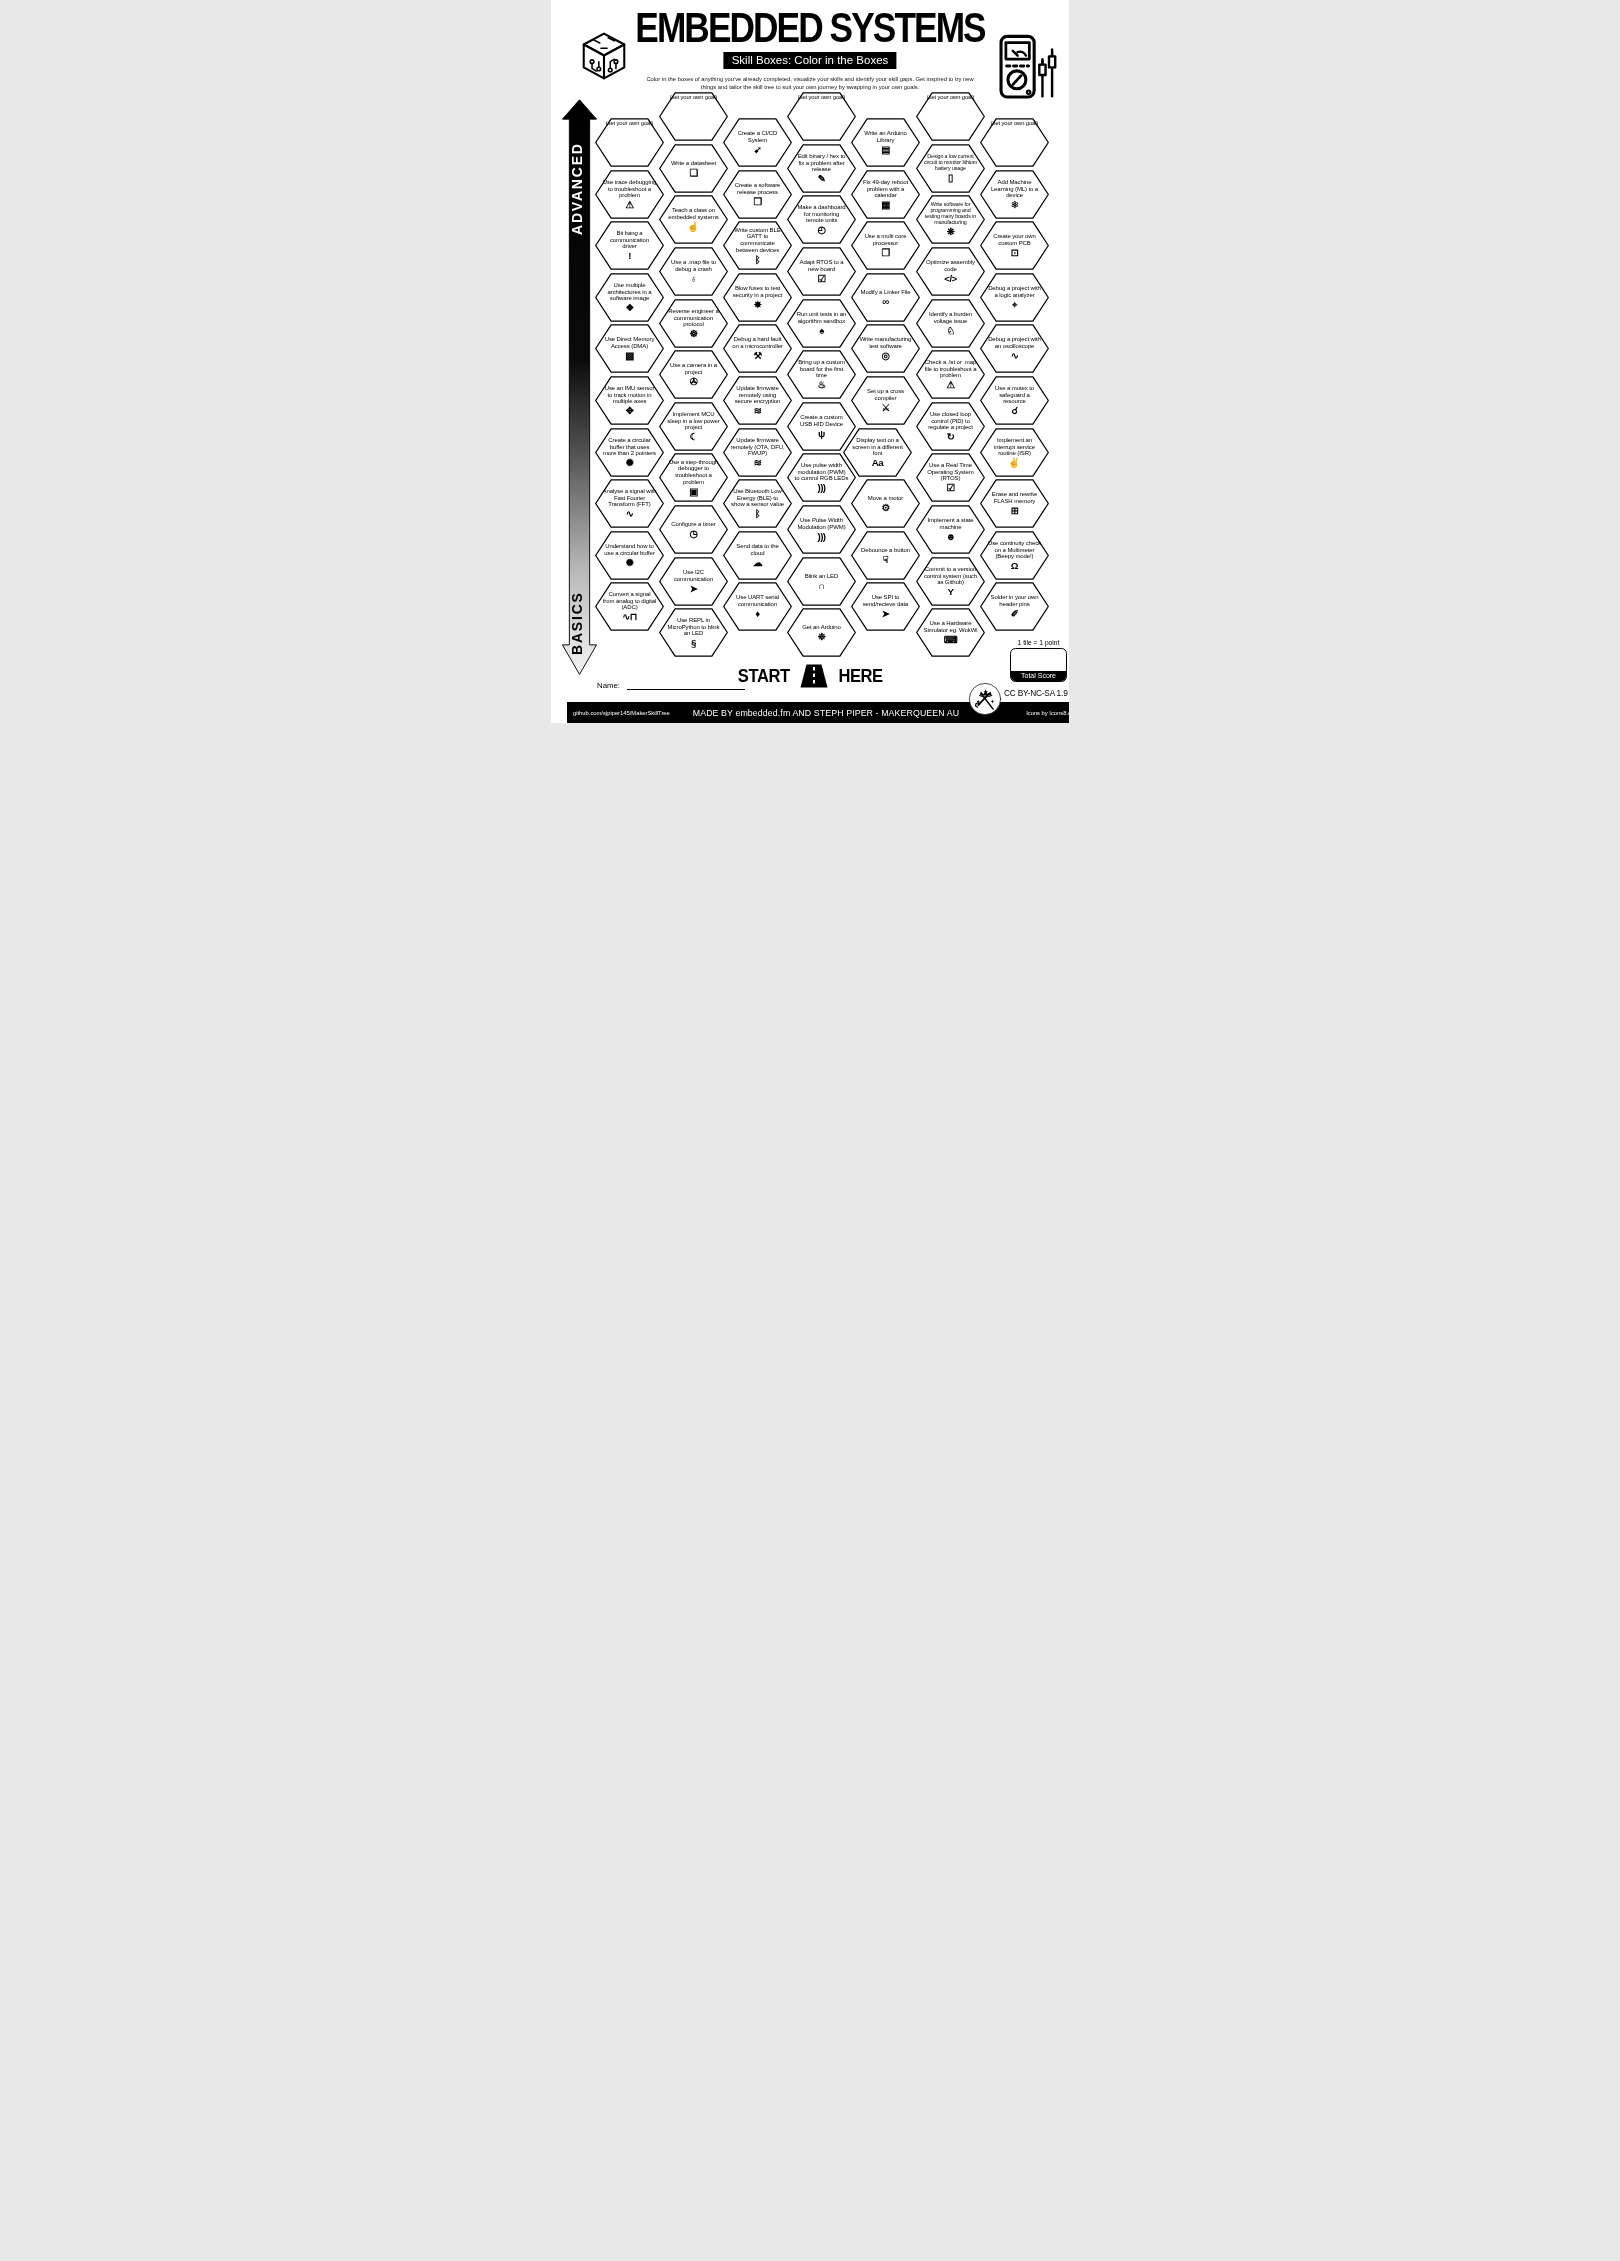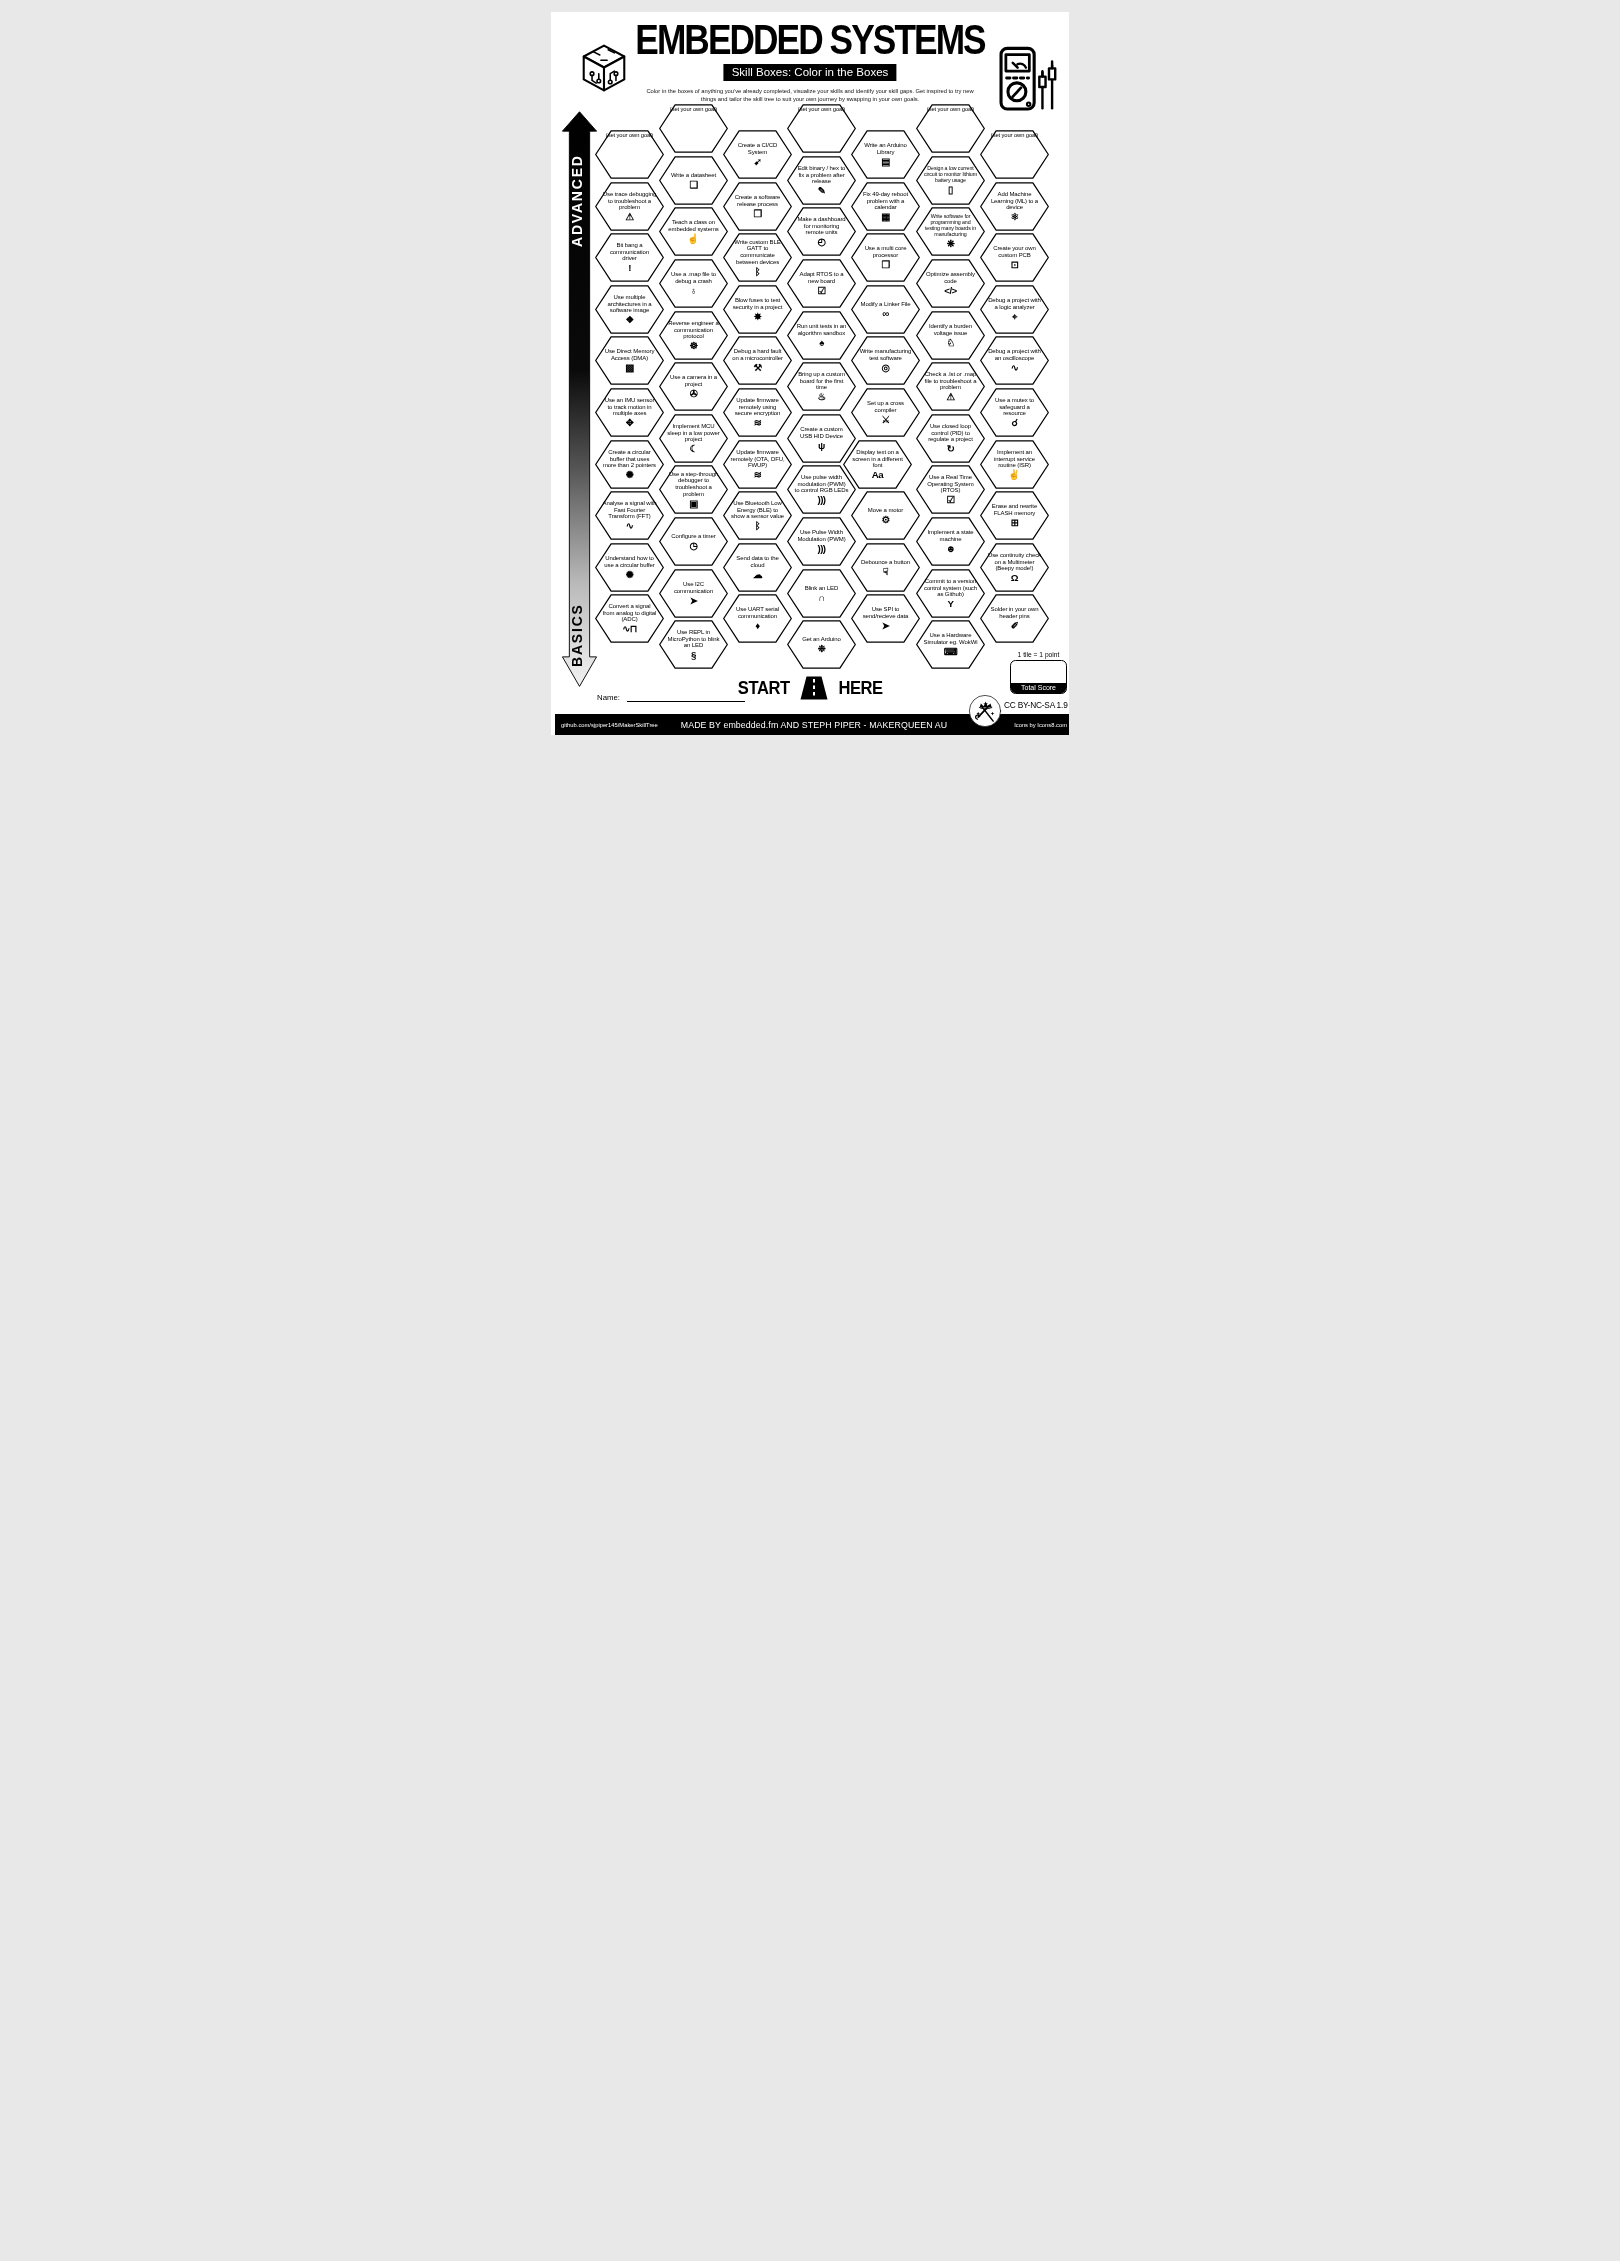--- a/index.html
+++ b/index.html
@@ -1,18 +1,18 @@
 <!DOCTYPE html>
 <html style="font-size:7.4px"><head>
 <meta charset="utf-8">
 <style>
   * { margin:0; padding:0; box-sizing:border-box; }
   html,body { background:#e8e8e8; }
   body { font-family:"Liberation Sans", sans-serif; }
-  .poster { position:relative; width:518px; height:723px; background:#fff; margin:12px auto; overflow:hidden; }
+  .poster { position:relative; width:518px; height:723px; background:#fff; margin:0 auto; overflow:hidden; }
 
   
   .title { position:absolute; top:3.7px; left:0; width:100%; text-align:center;
            font-size:42px; font-weight:bold; letter-spacing:-2.3px; color:#000;
            transform:scaleX(.84); transform-origin:center; white-space:nowrap; }
   .subtitle-box { position:absolute; top:52px; left:50%; transform:translateX(-50%);
            background:#000; color:#fff; padding:2.3px 8.3px; font-size:11.5px; font-weight:400; }
   .desc { position:absolute; top:75px; left:50%; transform:translateX(-50%);
           width:341px; text-align:center; font-size:5.8px; line-height:1.45; color:#111; }
   .logo-cube { position:absolute; left:27px; top:28.6px; width:52px; height:55px; }
@@ -49,21 +49,21 @@
   .tilepoint { position:absolute; left:459px; top:639px; width:57px; text-align:center; font-size:6.7px; }
   .scorebox { position:absolute; left:459px; top:648px; width:57px; height:34px;
               border:0.9px solid #000; border-radius:5.5px; background:#fff; overflow:hidden;
               display:flex; flex-direction:column; justify-content:flex-end; }
   .scorebox .score-area { flex:1; }
   .scorebox .score-label { background:#000; color:#fff; text-align:center; font-size:7px; padding:1.4px 0 1.8px; }
   .cc-badge { position:absolute; left:417px; top:681px; width:34px; height:36px; z-index:3; }
   .cc-text { position:absolute; left:453px; top:688px; font-size:8.3px; letter-spacing:-0.2px; color:#000; }
 
   
-  .footer { position:absolute; left:4px; top:702px; width:100%; height:21.7px; background:#000;
+  .footer { position:absolute; left:16px; top:702px; width:100%; height:21.7px; background:#000;
             display:flex; align-items:center; color:#fff; }
   .footer .f-left { position:absolute; left:6px; font-size:5.8px; }
   .footer .f-center { width:100%; text-align:center; font-size:8.8px; letter-spacing:0.1px; }
   .footer .f-right { position:absolute; right:6px; font-size:5.8px; }
 </style>
 </head>
 <body>
 
 <div class="poster">
 

